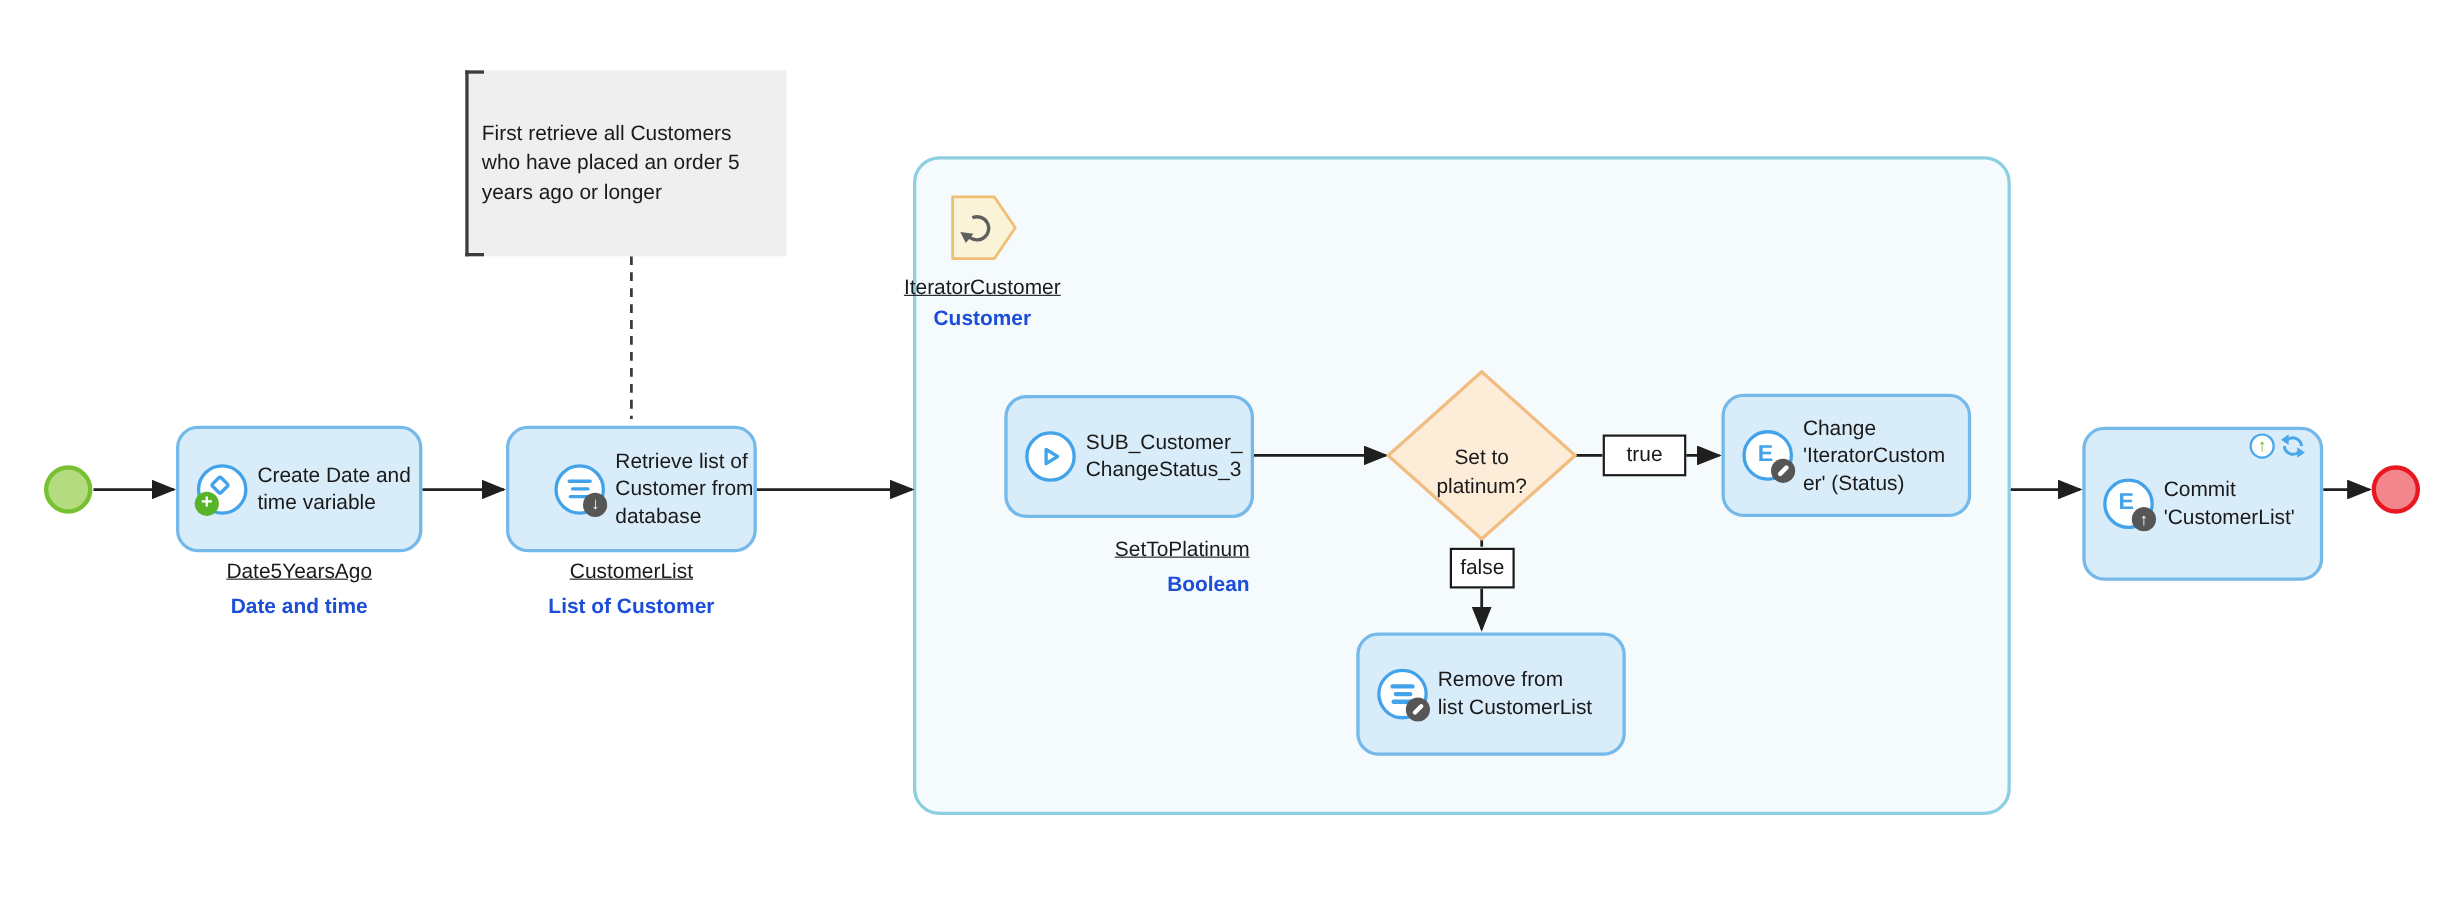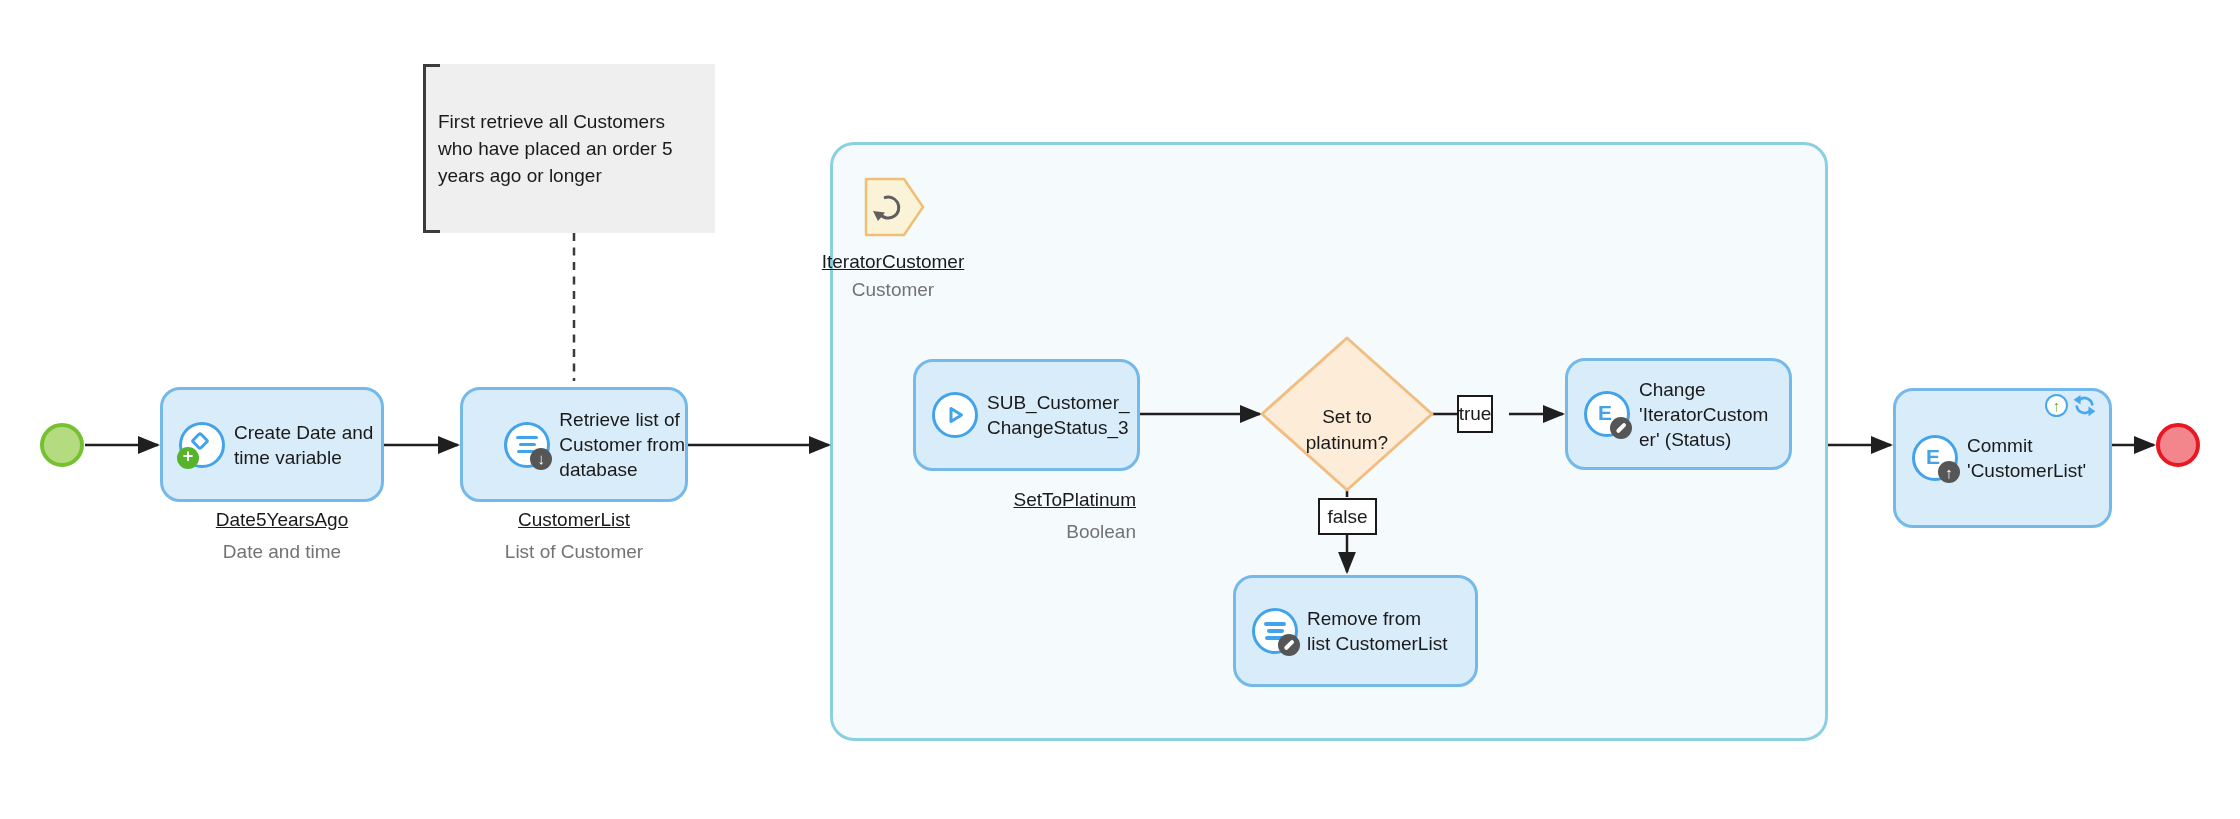--- a/index.html
+++ b/index.html
@@ -72,32 +72,32 @@
   
   .annotation{position:absolute;left:423px;top:64px;width:292px;height:169px;background:#efefef;z-index:3;box-sizing:border-box;}
   .bracket{position:absolute;left:0;top:0;bottom:0;width:17px;
     border-left:3px solid #3c3c3c;border-top:3px solid #3c3c3c;border-bottom:3px solid #3c3c3c;box-sizing:border-box;}
   .ann-text{position:absolute;left:15px;top:44px;right:6px;font-size:19px;line-height:27px;color:#1a1a1a;}
 
   
   .caption{position:absolute;width:220px;text-align:center;font-size:19px;line-height:32px;z-index:3;}
   .caption.tight{line-height:28px;}
   .cap-name{color:#1a1a1a;text-decoration:underline;}
-  .cap-type{color:#737373;}
+  .cap-type{color:#1d4ed8;font-weight:bold;}
 
   
   .decision-text{
     position:absolute;left:1272px;top:404px;width:150px;text-align:center;
     font-size:19px;line-height:26px;color:#1a1a1a;z-index:3;
   }
   .edge-label{
     position:absolute;background:#ffffff;border:2.5px solid #1a1a1a;box-sizing:border-box;
     display:flex;align-items:center;justify-content:center;font-size:19px;color:#1a1a1a;z-index:3;
   }
-  .true-label{left:1457px;top:395px;width:36px;height:38px;}
+  .true-label{left:1457px;top:395px;width:76px;height:38px;}
   .false-label{left:1318px;top:498px;width:59px;height:37px;}
 </style>
 </head>
 <body>
 
 <div class="canvas">
 
   <div class="loop"></div>
 
   <svg class="overlay" xmlns="http://www.w3.org/2000/svg">
@@ -140,21 +140,21 @@
   <div class="event end"></div>
 
   <div class="activity" style="left:160px;top:387px;width:224px;height:115px;">
     <span class="ring">
       <span class="var-diamond"></span>
       <span class="badge badge-green glyph-plus"></span>
     </span>
     <span class="txt ml">Create Date and
 time variable</span>
   </div>
-  <div class="caption" style="left:172px;top:504px;">
+  <div class="caption" style="left:162px;top:504px;">
     <div class="cap-name">Date5YearsAgo</div>
     <div class="cap-type">Date and time</div>
   </div>
 
   <div class="activity" style="left:460px;top:387px;width:228px;height:115px;justify-content:flex-end;">
     <span class="ring">
       <span class="bars">
         <span class="bar b1"></span>
           <span class="bar b2"></span>
           <span class="bar b3"></span>

